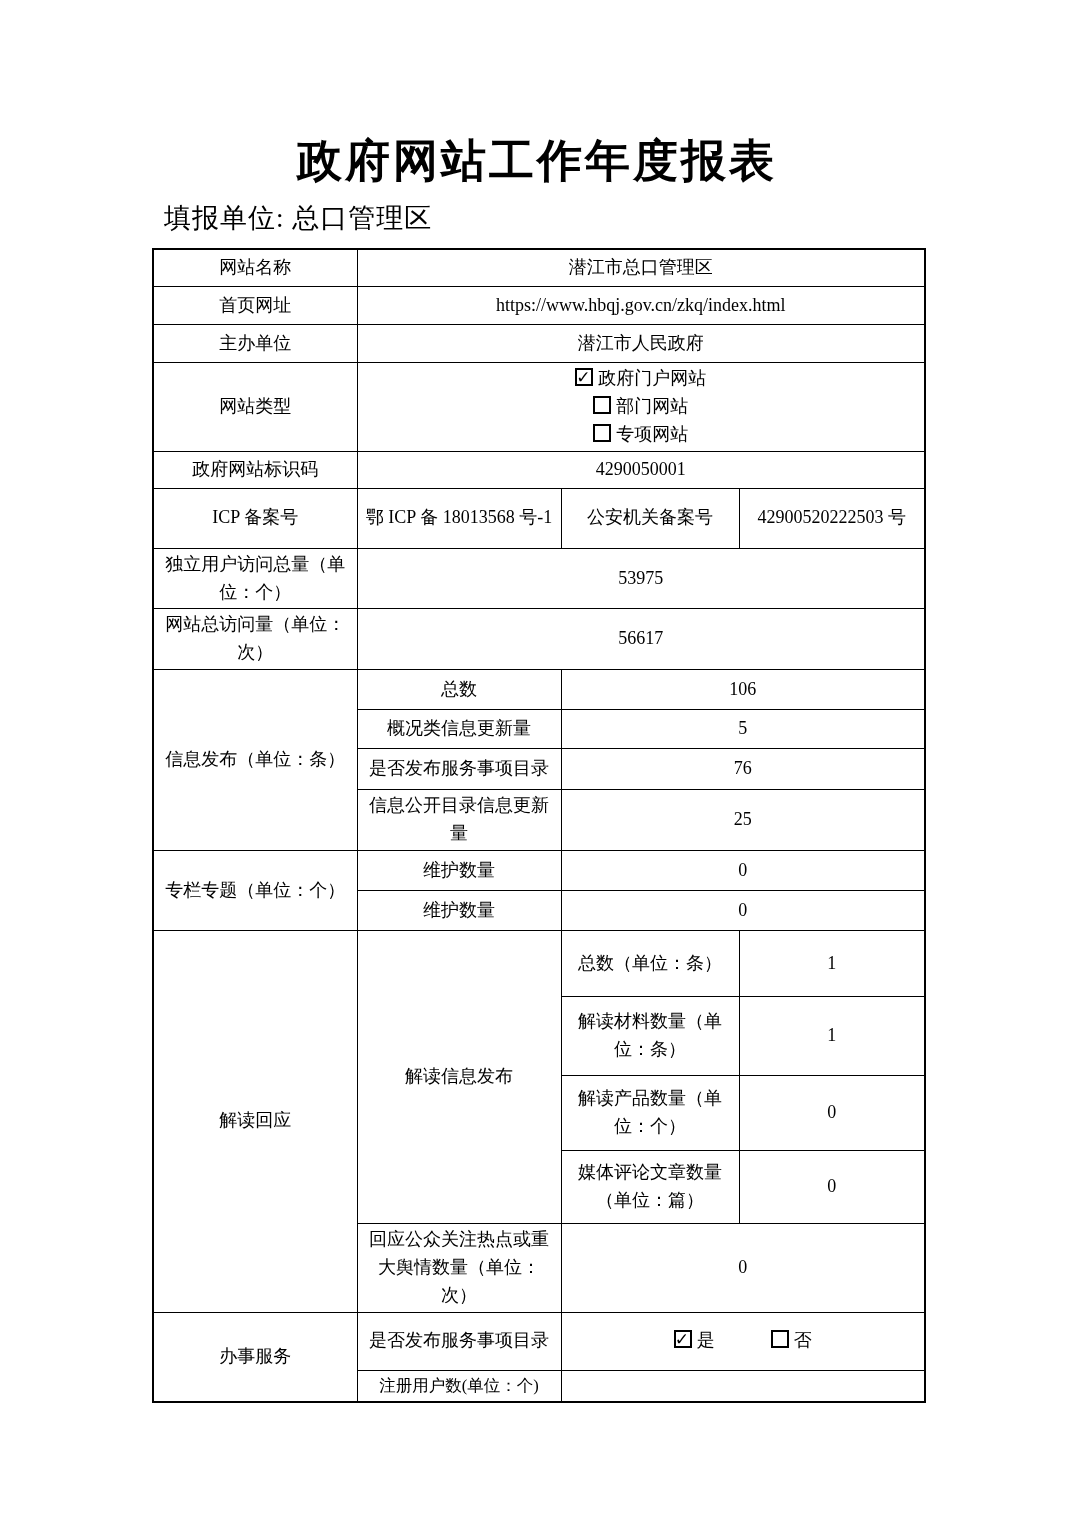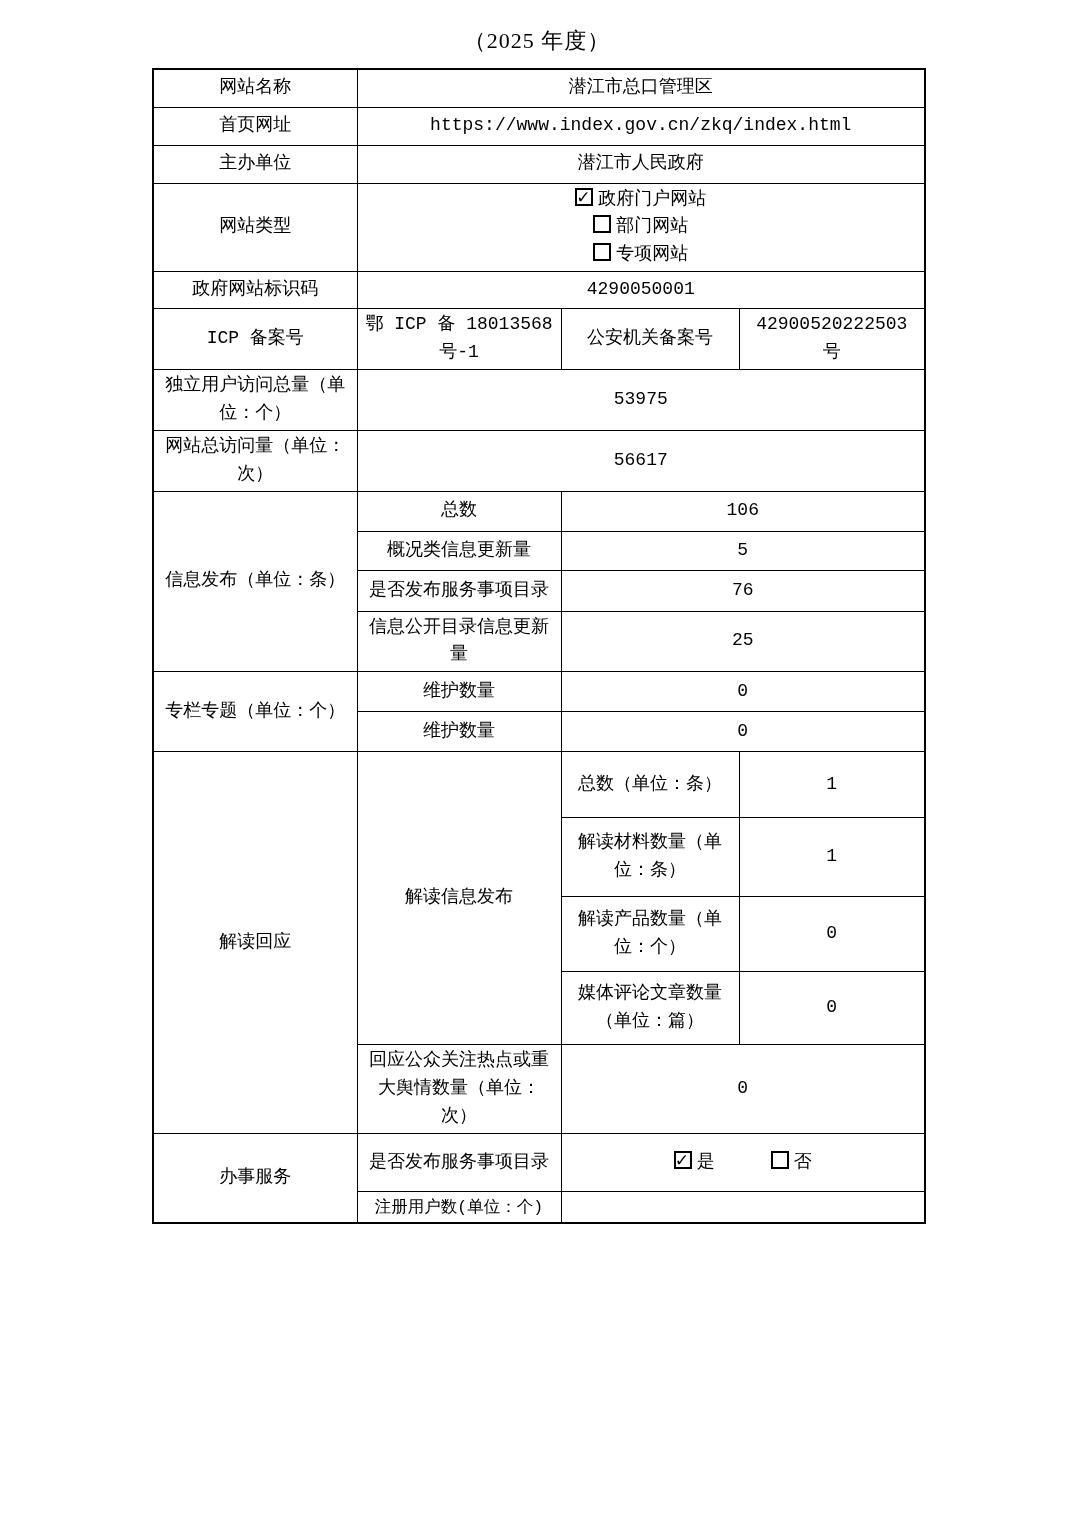--- a/index.html
+++ b/index.html
@@ -18,21 +18,21 @@
     font-size:22px;letter-spacing:1px;
   }
   .unit-line{
     margin:14px 0 0 164px;
     font-size:27px;letter-spacing:1px;
   }
   table.report{
     margin:12px 0 0 152px;width:772px;
     border-collapse:collapse;table-layout:fixed;
     border:2px solid #000;
-    font-family:Liberation Mono, monospace;
+    font-family:Liberation Serif, serif;
   }
   table.report td{
     border:1px solid #000;
     text-align:center;vertical-align:middle;
     font-size:18px;line-height:1.55;
     padding:2px 6px;
     word-break:break-word;
   }
   tr.r38{height:38px}
   tr.r37{height:37px}
@@ -69,39 +69,40 @@
   .cbrow-center{
     display:flex;align-items:center;justify-content:center;gap:56px;
   }
   .cbitem{white-space:nowrap;}
 </style>
 </head>
 <body>
 
 <div class="page">
 
-  <div class="doc-subtitle">（2025 年度）</div>
+  <h1 class="doc-title">政府网站工作年度报表</h1>
+  <div class="unit-line">填报单位: 总口管理区</div>
 
   <table class="report">
     <colgroup>
       <col style="width:204px">
         <col style="width:204px">
         <col style="width:178px">
         <col style="width:186px">
     </colgroup>
     <tbody>
 
       <tr class="r38">
         <td>网站名称</td>
         <td colspan="3">潜江市总口管理区</td>
       </tr>
 
       <tr class="r38">
         <td>首页网址</td>
-        <td colspan="3">https://www.index.gov.cn/zkq/index.html</td>
+        <td colspan="3">https://www.hbqj.gov.cn/zkq/index.html</td>
       </tr>
 
       <tr class="r38">
         <td>主办单位</td>
         <td colspan="3">潜江市人民政府</td>
       </tr>
 
       <tr class="r38">
         <td>网站类型</td>
         <td colspan="3">

